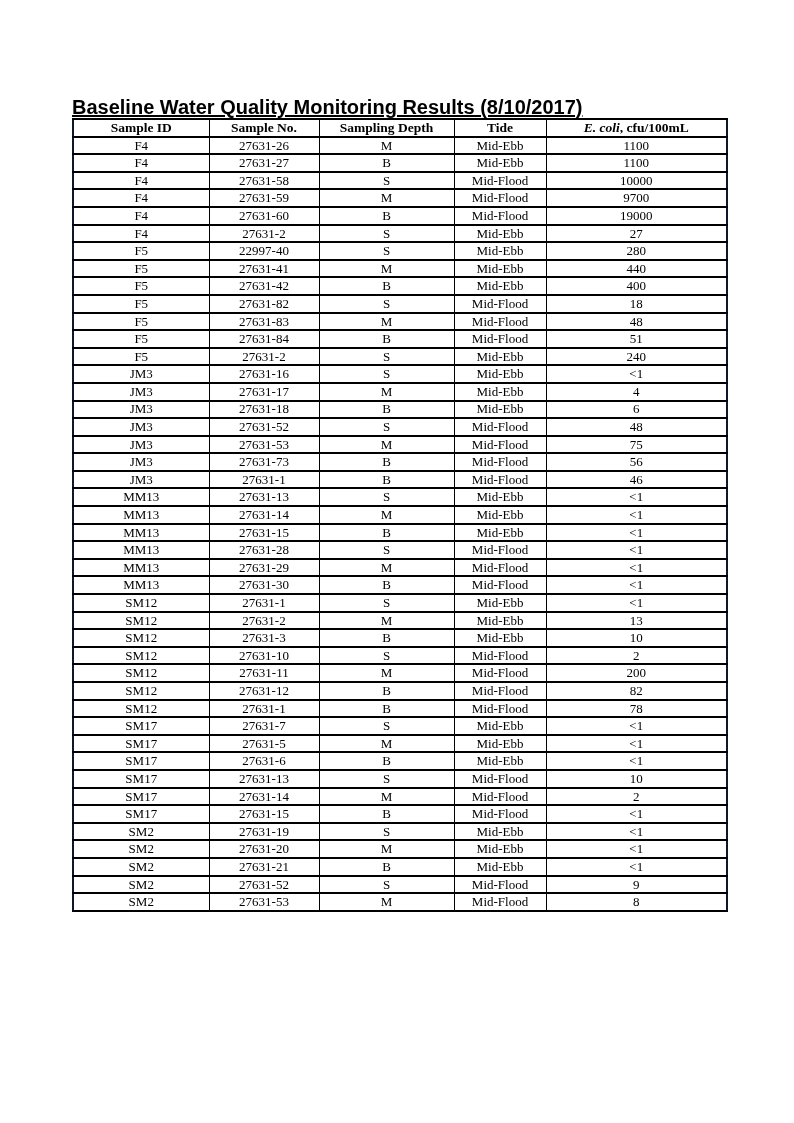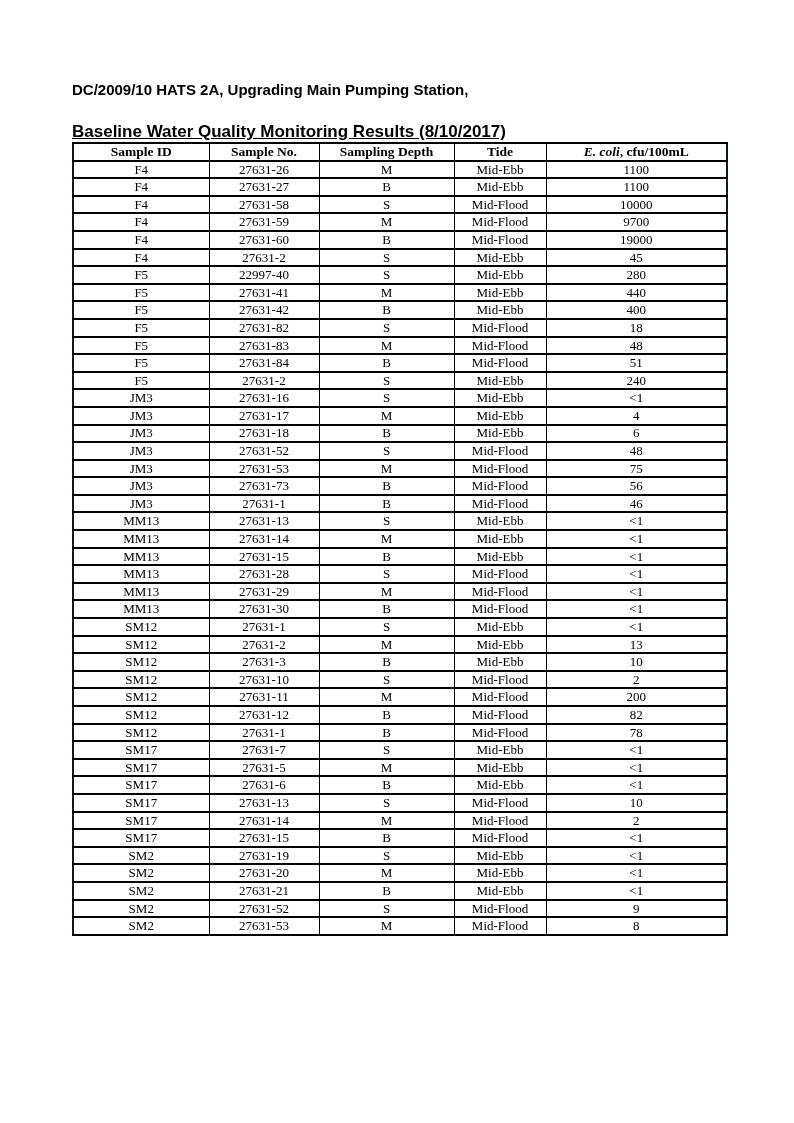--- a/index.html
+++ b/index.html
@@ -19,21 +19,21 @@
     font-weight: bold;
     font-size: 15px;
     line-height: 24px;
     color: #000;
   }
   .doc-subtitle {
     margin-top: 21px;
     margin-bottom: 2px;
     font-family: "Liberation Sans", sans-serif;
     font-weight: bold;
-    font-size: 17px;
+    font-size: 20px;
     line-height: 17px;
     text-decoration: underline;
     color: #000;
   }
   table.wq {
     border-collapse: collapse;
     table-layout: fixed;
     width: 654px;
     background: #fff;
   }
@@ -63,21 +63,20 @@
   }
   table.wq th .ital { font-style: italic; }
 </style>
 </head>
 <body>
 
 <div class="page">
   <div class="content">
 
     <div class="doc-title">
-      <div>DC/2009/10 HATS 2A, Upgrading Main Pumping Station,</div>
     </div>
 
     <div class="doc-subtitle">Baseline Water Quality Monitoring Results (8/10/2017)</div>
 
     <table class="wq">
       <colgroup>
         <col class="c1">
           <col class="c2">
           <col class="c3">
           <col class="c4">
@@ -126,21 +125,21 @@
             <td>27631-60</td>
             <td>B</td>
             <td>Mid-Flood</td>
             <td>19000</td>
           </tr>
           <tr>
             <td>F4</td>
             <td>27631-2</td>
             <td>S</td>
             <td>Mid-Ebb</td>
-            <td>45</td>
+            <td>27</td>
           </tr>
           <tr>
             <td>F5</td>
             <td>22997-40</td>
             <td>S</td>
             <td>Mid-Ebb</td>
             <td>280</td>
           </tr>
           <tr>
             <td>F5</td>

